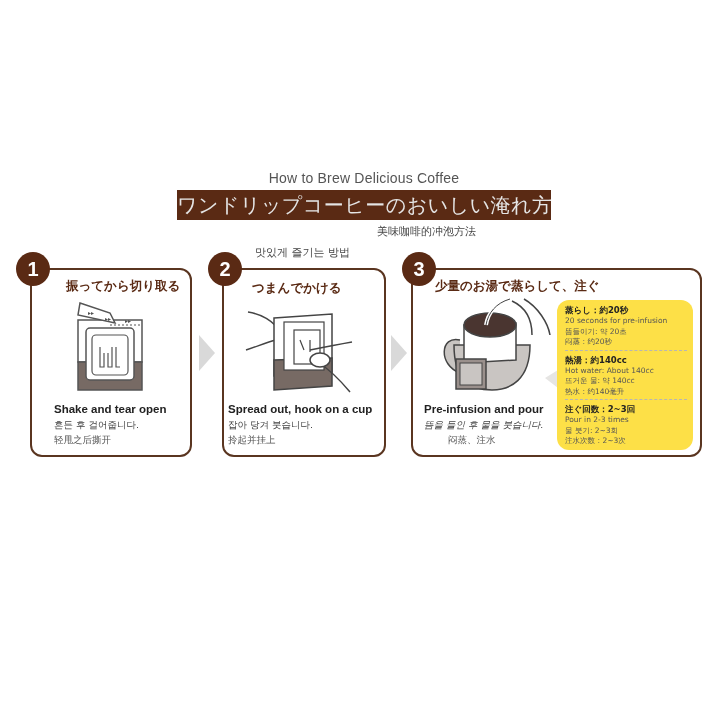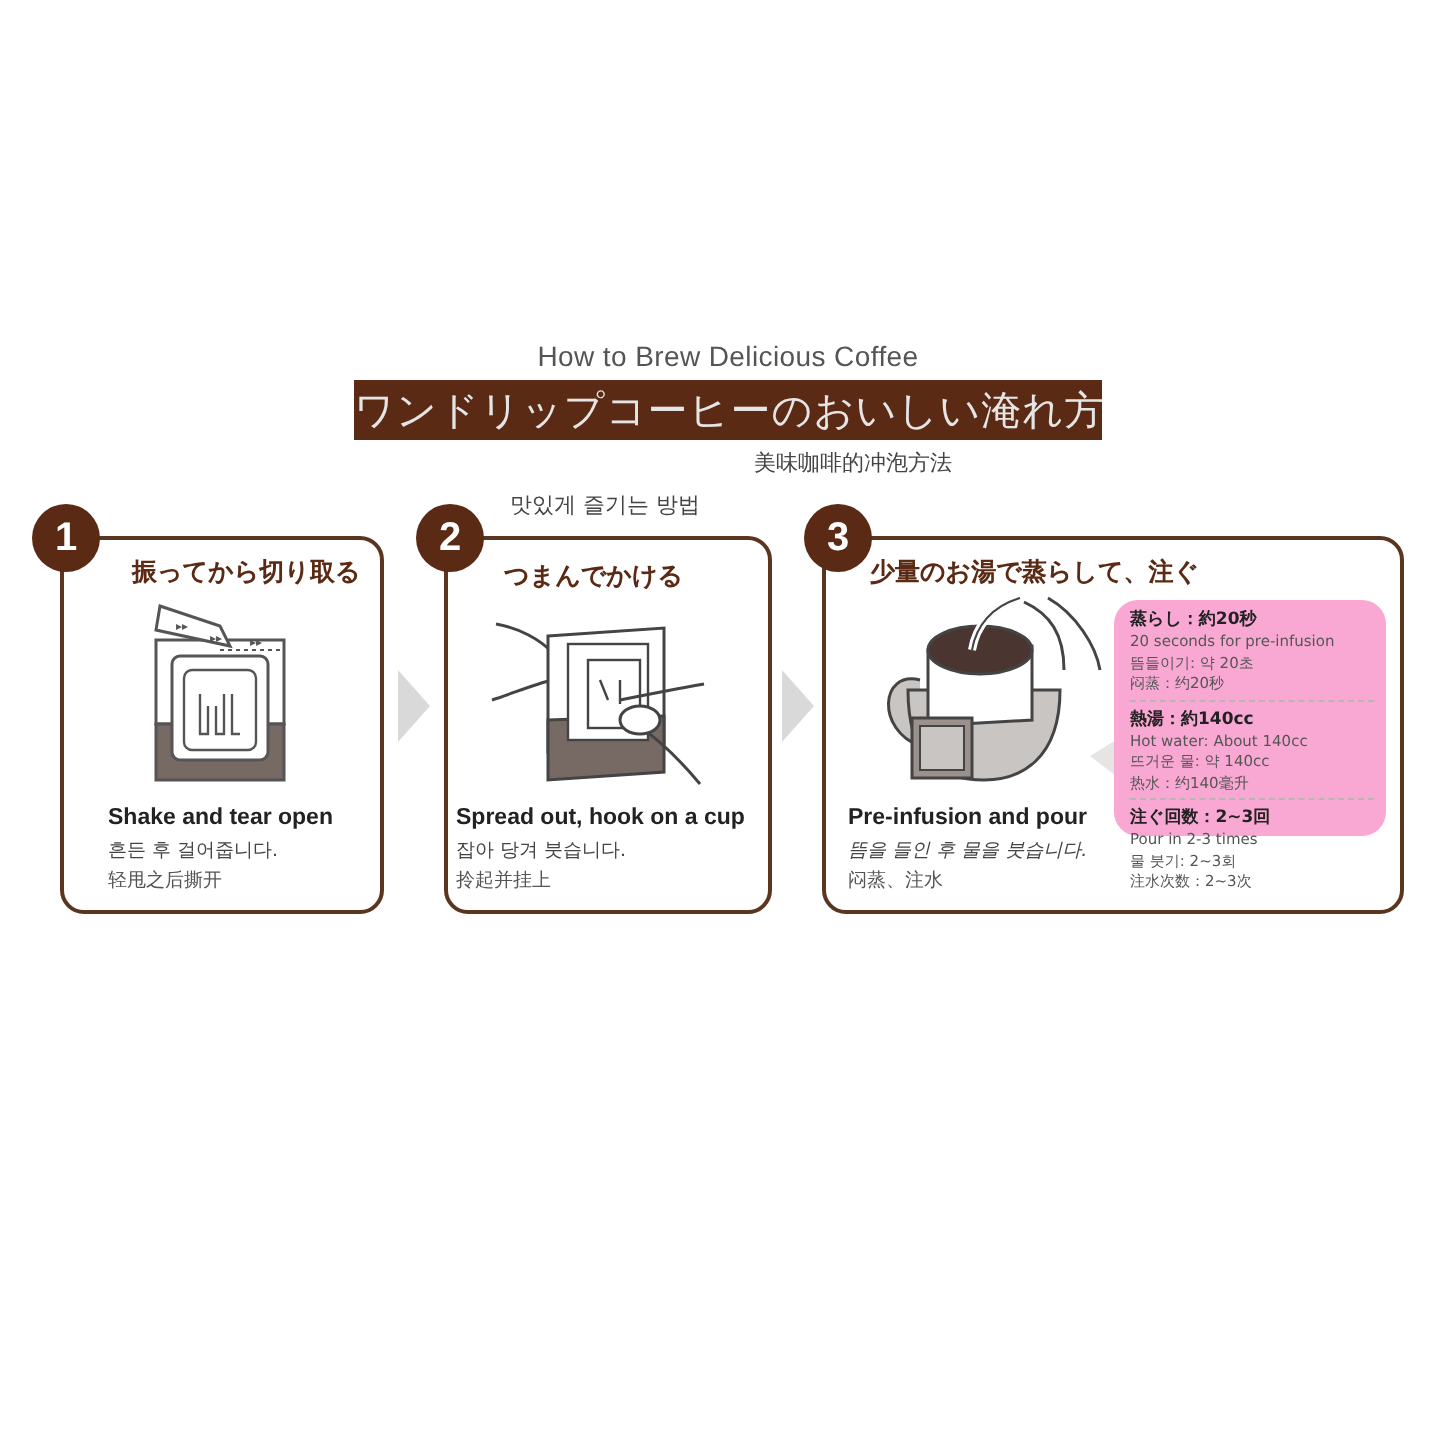--- a/index.html
+++ b/index.html
@@ -16,21 +16,21 @@
   .card{border:2px solid #5a3520;border-radius:12px;background:#fff;box-sizing:border-box;}
   .num{width:34px;height:34px;border-radius:50%;background:#5a2a14;color:#fff;font-weight:bold;
        font-size:20px;text-align:center;line-height:34px;font-family:"Liberation Sans","DejaVu Sans",sans-serif;}
   .card-title{font-size:12.5px;font-weight:bold;color:#5a2a14;white-space:nowrap;}
   .en{font-size:11.5px;font-weight:bold;color:#222;white-space:nowrap;font-family:"Liberation Sans","DejaVu Sans",sans-serif;}
   .ko{font-size:9.5px;color:#444;white-space:nowrap;}
   .zh{font-size:9.5px;color:#555;white-space:nowrap;}
   .arrow{width:0;height:0;border-top:18px solid transparent;border-bottom:18px solid transparent;
        border-left:16px solid #d9d9d9;}
 
-  .info{left:557px;top:300px;width:136px;height:118px;background:#f9a8d4;border-radius:12px;}
+  .info{left:557px;top:300px;width:136px;height:150px;background:#fde047;border-radius:12px;}
   .info-tail{left:545px;top:370px;width:0;height:0;border-top:8px solid transparent;
        border-bottom:10px solid transparent;border-right:13px solid #e6e5e3;}
   .info-inner{position:absolute;left:8px;top:4px;right:6px;}
   .ih{font-size:8.5px;font-weight:bold;color:#222;line-height:12px;white-space:nowrap;}
   .il{font-size:7.5px;color:#555;line-height:10.5px;white-space:nowrap;}
   .sep{border-top:1px dashed #b8b6b2;margin:2px 0 3px 0;}
 </style>
 </head>
 <body>
 
@@ -89,21 +89,21 @@
   <path d="M44 30 L96 28 L96 65 L44 68 Z" fill="#fff" stroke="#444" stroke-width="1.5"></path>
   <ellipse cx="70" cy="30" rx="26" ry="12" fill="#4a3530" stroke="#444" stroke-width="1.5"></ellipse>
   <path d="M66 30 C68 18 76 8 90 4" fill="none" stroke="#fff" stroke-width="4"></path>
   <path d="M66 30 C68 18 76 8 90 4" fill="none" stroke="#444" stroke-width="1"></path>
   <path d="M92 6 C105 12 112 22 112 40 M104 4 C118 12 128 28 130 40" fill="none" stroke="#444" stroke-width="1.5"></path>
   <rect x="36" y="64" width="30" height="30" fill="#9a908c" stroke="#444" stroke-width="1.5"></rect>
   <rect x="40" y="68" width="22" height="22" fill="#c9c5c2" stroke="#444" stroke-width="1"></rect>
 </svg>
 <div class="abs en" style="left:424px;top:403px;">Pre-infusion and pour</div>
 <div class="abs ko" style="left:424px;top:419px;font-style:italic;">뜸을 들인 후 물을 붓습니다.</div>
-<div class="abs zh" style="left:424px;top:434px;">闷蒸、注水</div>
+<div class="abs zh" style="left:448px;top:434px;">闷蒸、注水</div>
 
 <div class="abs info-tail"></div>
 <div class="abs info">
   <div class="info-inner">
     <div class="ih">蒸らし：約20秒</div>
     <div class="il">20 seconds for pre-infusion</div>
     <div class="il">뜸들이기: 약 20초</div>
     <div class="il">闷蒸：约20秒</div>
     <div class="sep"></div>
     <div class="ih">熱湯：約140cc</div>

